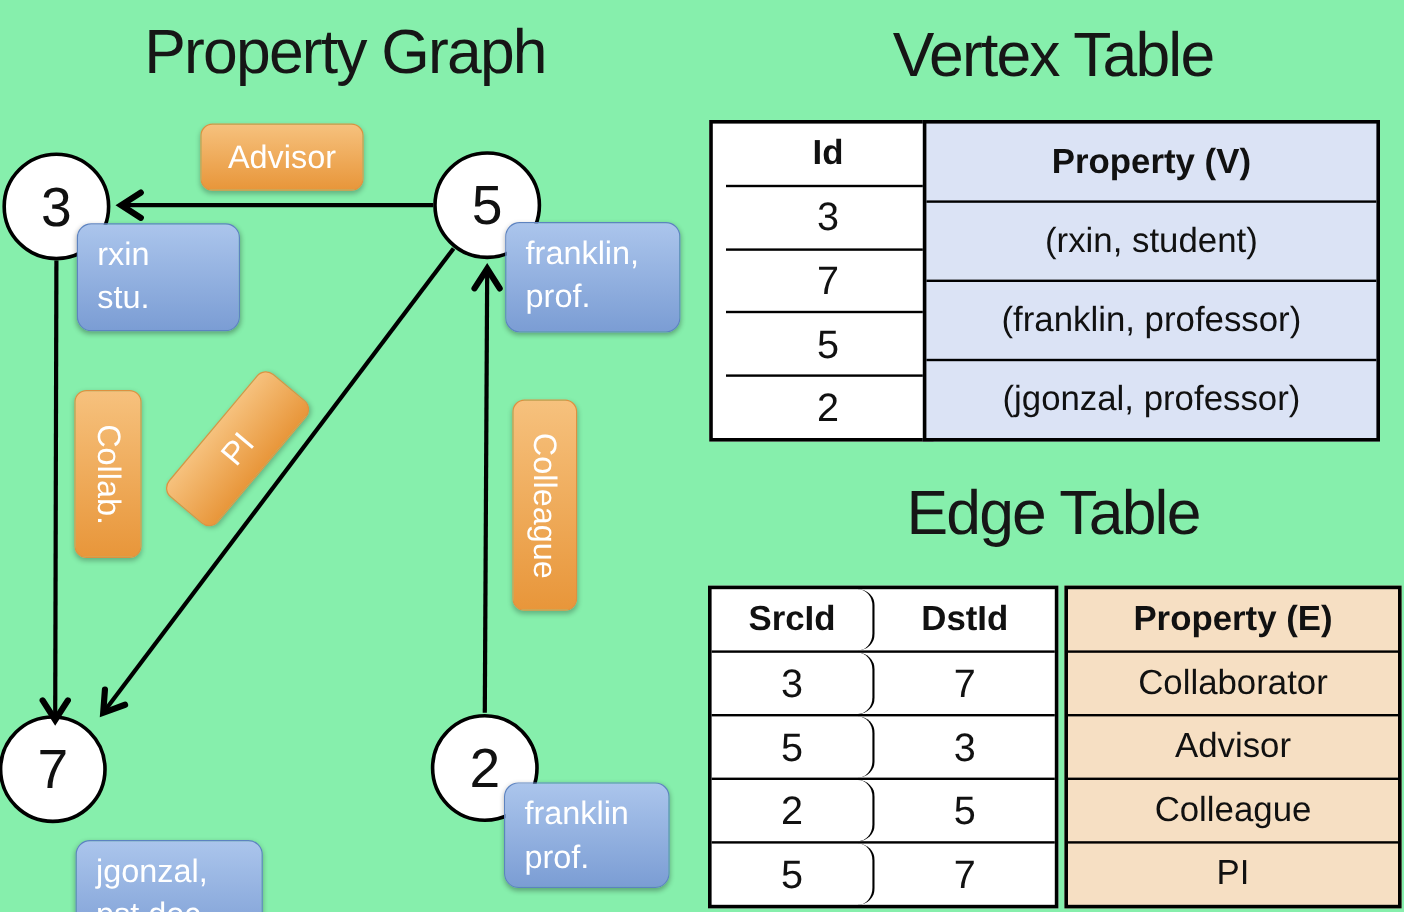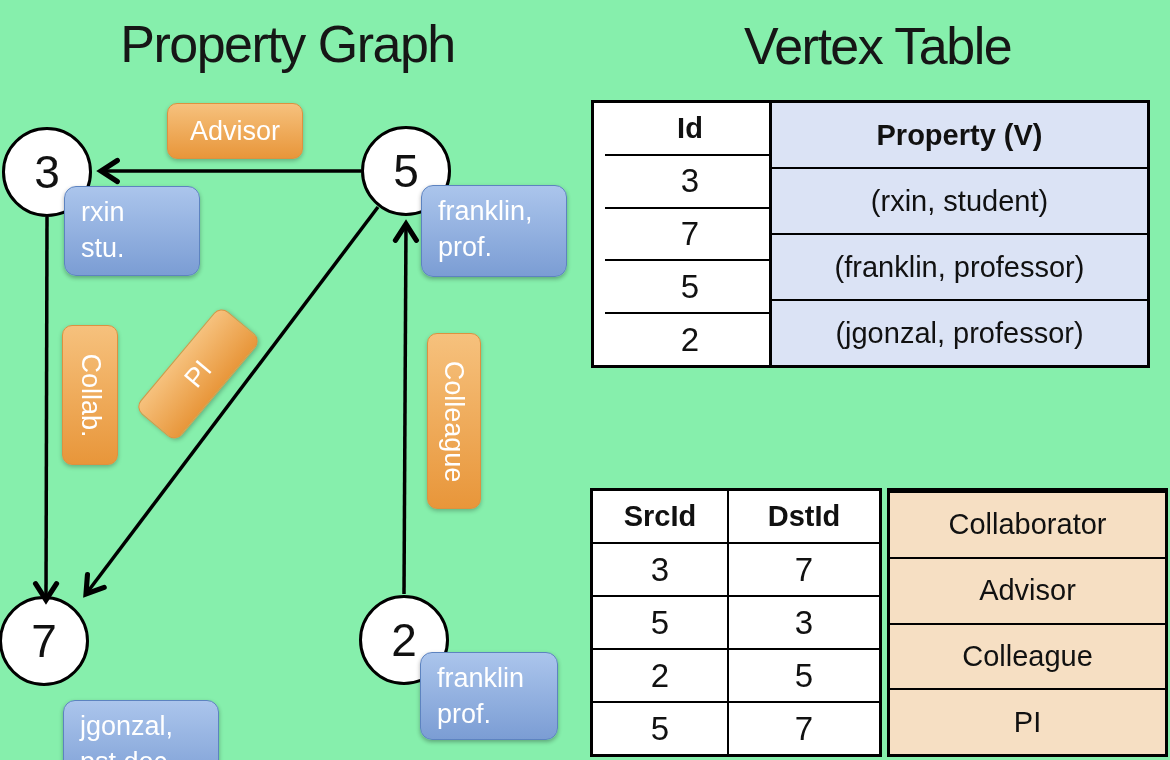--- a/index.html
+++ b/index.html
@@ -64,30 +64,31 @@
     font-size:33px;color:#111;border-top:2.5px solid #000;min-height:0;
   }
   .trow.first{border-top:none;}
   .hdr{font-weight:bold;font-size:29px;}
   .ptext{font-size:29px;}
   #vt-id{left:591px;top:100px;width:187px;height:268px;padding-left:11px;}
   #vt-prop{left:769px;top:100px;width:381px;height:268px;background:#dbe3f5;}
   #et-ids{left:590px;top:488px;width:292px;height:269px;}
   #et-prop{left:887px;top:488px;width:281px;height:269px;background:#f6dfc3;}
   .cell{height:100%;display:flex;align-items:center;justify-content:center;}
-  .cell-src{width:134px;border-right:2.5px solid #000;}
+  .cell-src{width:134px;border-right:2.5px solid #000;border-radius:14px;}
   .cell-dst{flex:1;}
 </style>
 </head>
 <body>
 
 <div class="canvas">
 
   <div class="big-title" id="title-graph">Property Graph</div>
   <div class="big-title" id="title-vertex">Vertex Table</div>
+  <div class="big-title" id="title-edge">Edge Table</div>
 
   <svg id="edges" viewBox="0 0 585 760" xmlns="http://www.w3.org/2000/svg">
     <defs>
       <marker id="arrow" viewBox="0 0 12 12" refX="9" refY="6" markerWidth="8" markerHeight="8" orient="auto-start-reverse">
         <path d="M2,1.5 L9,6 L2,10.5" fill="none" stroke="#000" stroke-width="2.2" stroke-linecap="round"></path>
       </marker>
     </defs>
     <line x1="361" y1="171" x2="101" y2="171" stroke="#000" stroke-width="3.5" marker-end="url(#arrow)"></line>
     <line x1="47" y1="217" x2="46" y2="600" stroke="#000" stroke-width="3.5" marker-end="url(#arrow)"></line>
     <line x1="378" y1="207" x2="86" y2="594" stroke="#000" stroke-width="3.5" marker-end="url(#arrow)"></line>
@@ -169,19 +170,20 @@
       <div class="cell cell-src">2</div>
       <div class="cell cell-dst">5</div>
     </div>
     <div class="trow">
       <div class="cell cell-src">5</div>
       <div class="cell cell-dst">7</div>
     </div>
   </div>
 
   <div class="tblock" id="et-prop">
+    <div class="trow first hdr">Property (E)</div>
     <div class="trow ptext">Collaborator</div>
     <div class="trow ptext">Advisor</div>
     <div class="trow ptext">Colleague</div>
     <div class="trow ptext">PI</div>
   </div>
 
 </div>
 
 </body></html>

